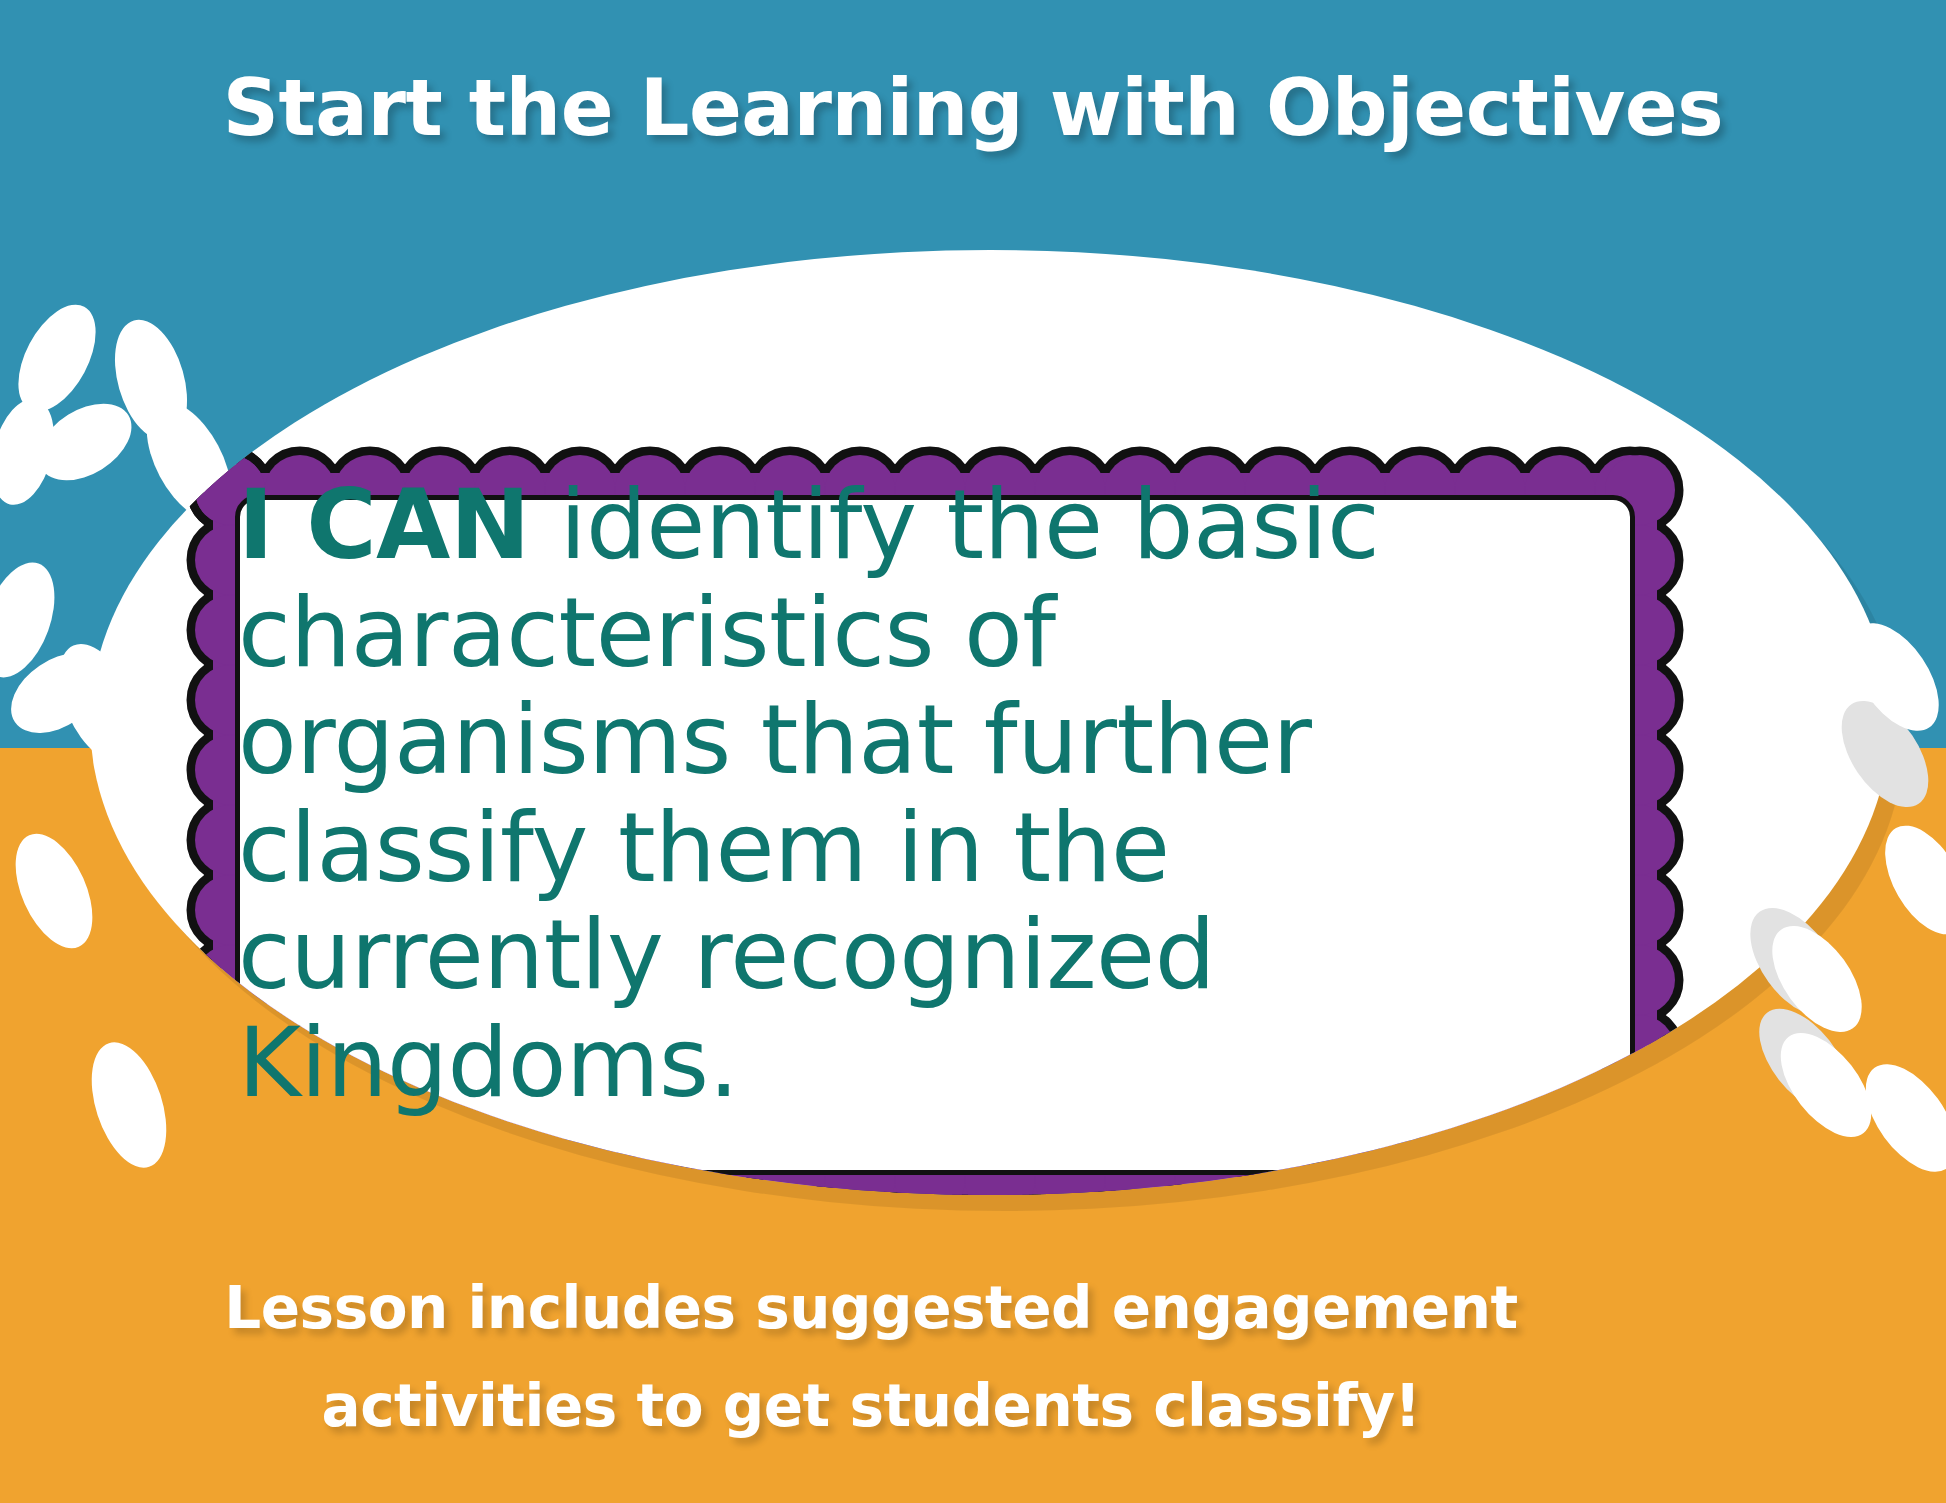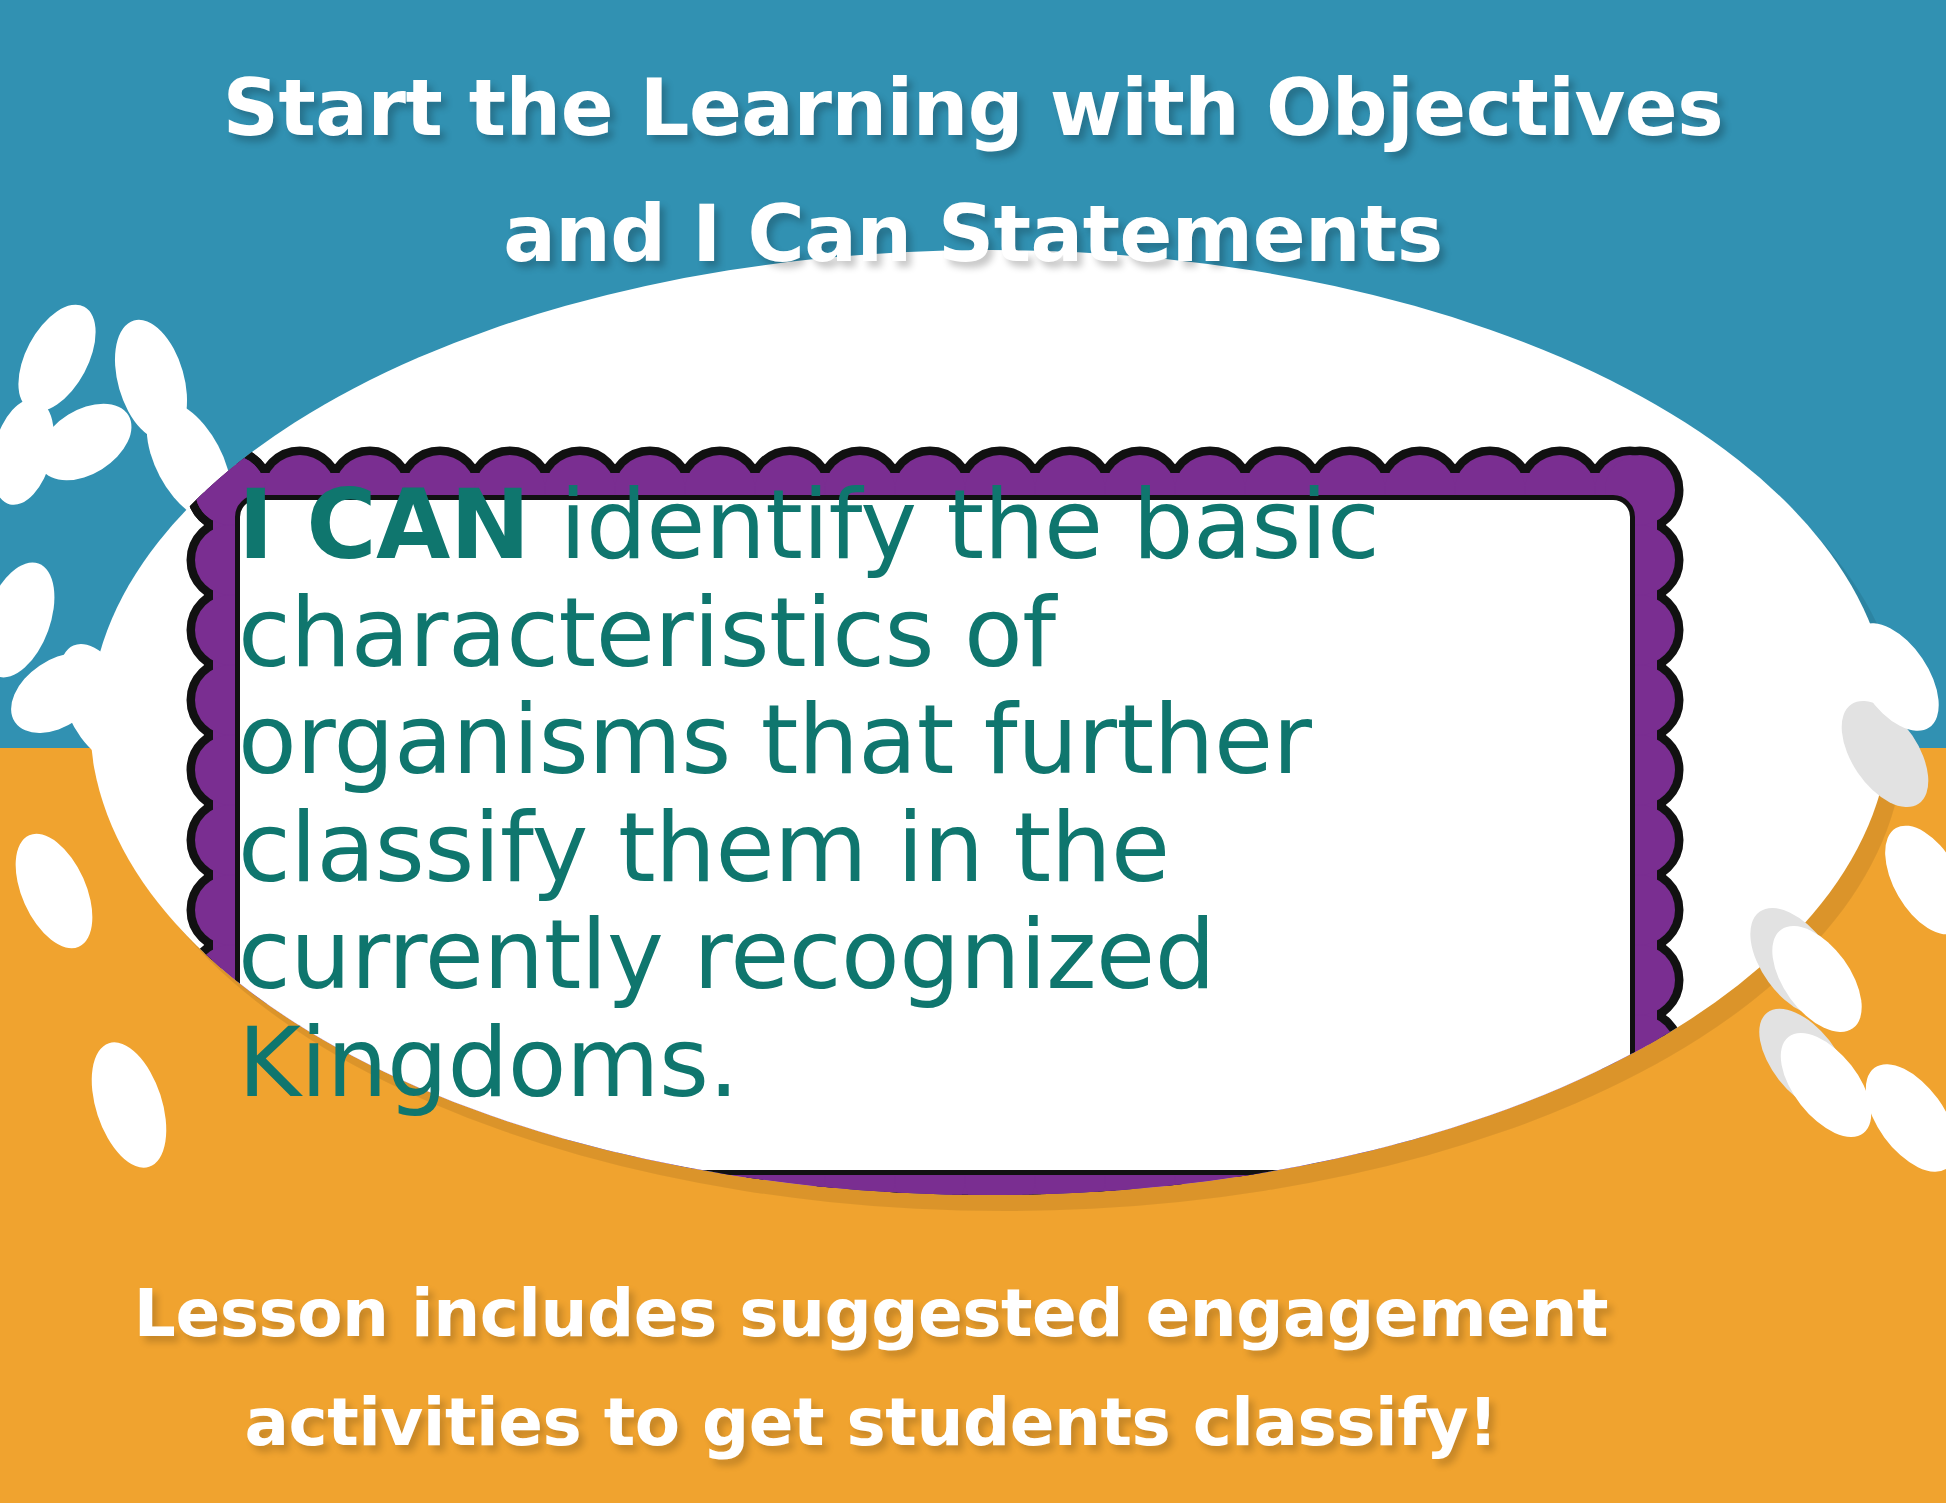--- a/index.html
+++ b/index.html
@@ -61,21 +61,21 @@
     font-family:"DejaVu Sans", sans-serif;
     font-weight:700;font-size:78px;line-height:1.32;
     letter-spacing:-0.5px;
     text-shadow:5px 6px 7px rgba(0,0,0,.22);
     z-index:8;
   }
   .footer-note{
     position:absolute;left:0;top:1248px;width:1742px;
     text-align:center;color:#ffffff;
     font-family:"DejaVu Sans", sans-serif;
-    font-weight:700;font-size:66px;line-height:1.3;
+    font-weight:700;font-size:58px;line-height:1.3;
     letter-spacing:-0.5px;
     text-shadow:5px 6px 7px rgba(0,0,0,.18);
     z-index:8;
   }
   .title-line, .footer-line{display:block;margin-top:23px;}
 </style>
 </head>
 <body>
 
 <div id="stage">
@@ -170,21 +170,20 @@
   <div class="dash" style="left:1878px;top:1056px;width:66px;height:124px;transform:rotate(-36deg);z-index:5;"></div>
 
   <div class="dash" style="left:6px;top:660px;width:104px;height:66px;transform:rotate(-34deg);z-index:5;"></div>
   <div class="dash" style="left:-14px;top:560px;width:64px;height:120px;transform:rotate(20deg);z-index:5;"></div>
   <div class="dash" style="left:66px;top:640px;width:66px;height:126px;transform:rotate(-24deg);z-index:5;"></div>
   <div class="dash" style="left:22px;top:830px;width:64px;height:122px;transform:rotate(-24deg);z-index:5;"></div>
   <div class="dash" style="left:96px;top:1040px;width:66px;height:130px;transform:rotate(-18deg);z-index:5;"></div>
 
   <div class="title">
     <span class="title-line">Start the Learning with Objectives</span>
-    <span class="title-line">and  I Can Statements</span>
   </div>
 
   <div class="footer-note">
     <span class="footer-line">Lesson includes suggested engagement</span>
     <span class="footer-line">activities to get students classify!</span>
   </div>
 
 </div>
 
 </body></html>

